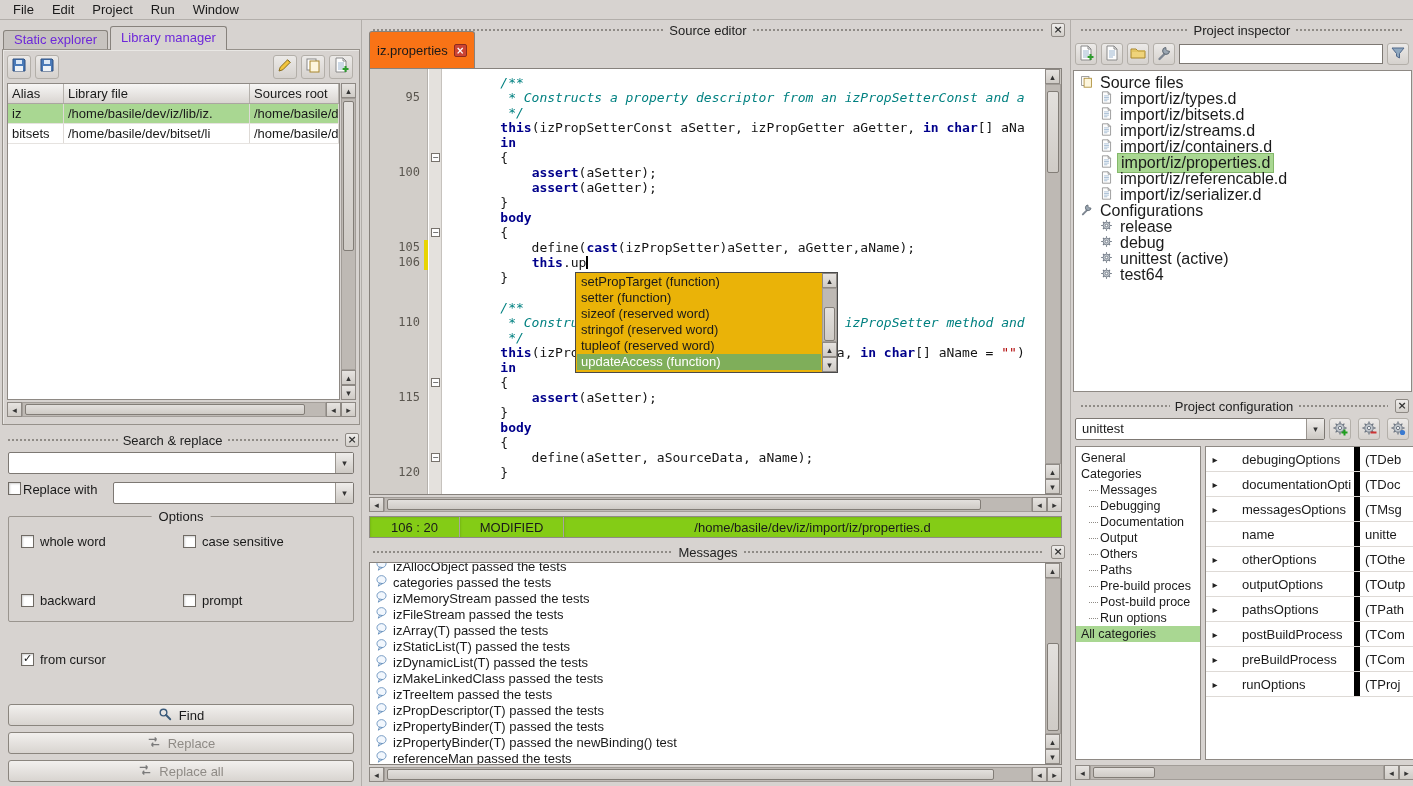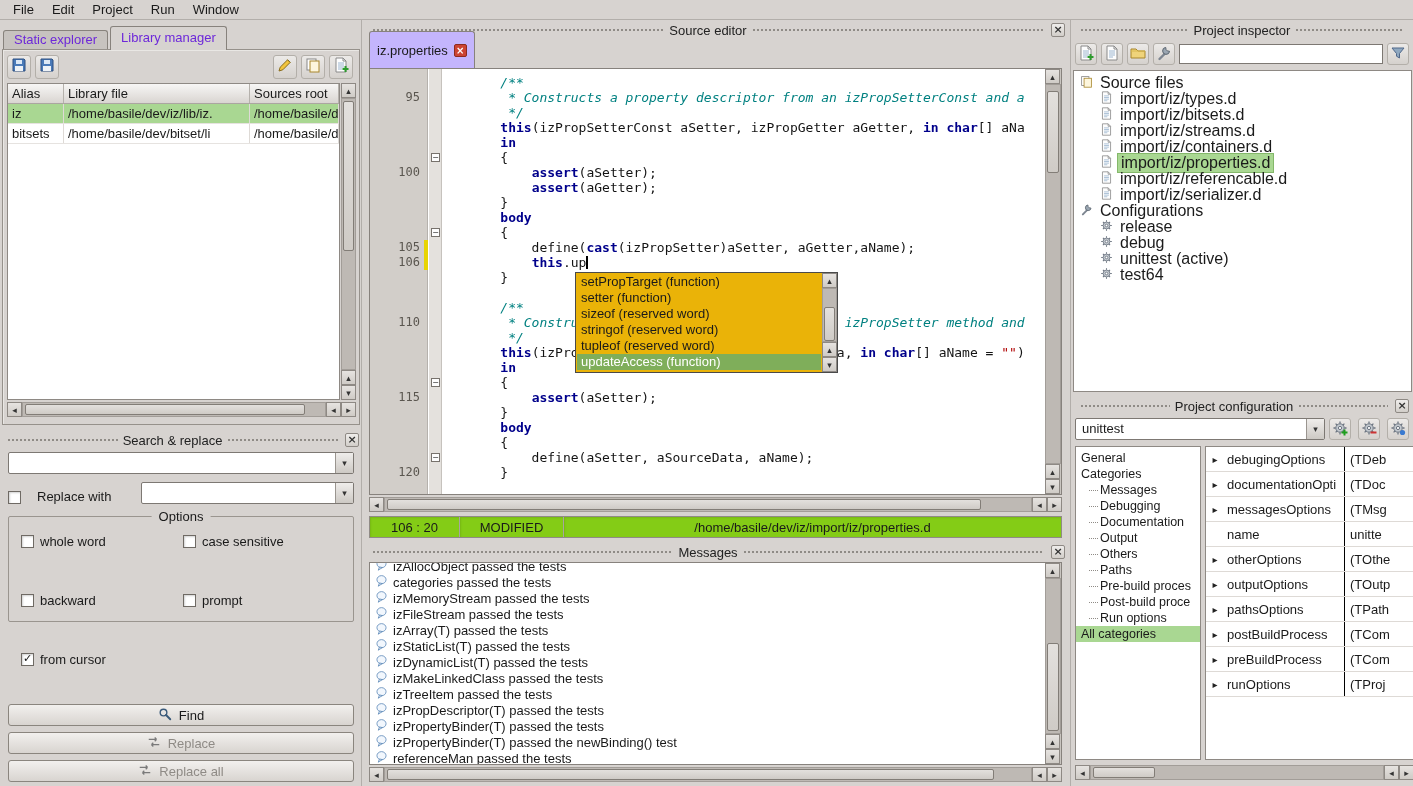--- a/index.html
+++ b/index.html
@@ -70,36 +70,36 @@
   .th-cell:nth-child(1){width:56px;} .th-cell:nth-child(2){width:186px;} .th-cell:nth-child(3){flex:1;}
   .lt-row { display:flex; height:20px; border-bottom:1px solid #e6e3e0; }
   .lt-row.selected { background:#a9d792; }
   .lt-cell { padding:2px 4px; border-right:1px solid #dedad6; white-space:nowrap; overflow:hidden; }
   .lt-cell:nth-child(1){width:56px;} .lt-cell:nth-child(2){width:186px;} .lt-cell:nth-child(3){flex:1;}
   #lm-vscroll { left:338px; top:33px; height:317px; }
   #lm-hscroll { left:4px; top:352px; width:349px; }
 
   #search-header { left:2px; right:2px; top:412px; }
   #search-combo { left:8px; top:432px; width:346px; }
-  #replace-row { position:absolute; left:8px; top:462px; width:346px; height:22px; display:flex; align-items:flex-end; gap:16px; }
+  #replace-row { position:absolute; left:8px; top:462px; width:346px; height:22px; display:flex; align-items:flex-start; gap:2px; }
   #replace-combo { position:static; flex:1; margin-left:14px; }
   #options-box { position:absolute; left:8px; top:496px; width:346px; height:106px; border:1px solid #9a958f; border-radius:2px; }
   #options-box .legend { position:absolute; top:-8px; left:50%; transform:translateX(-50%); background:#d7d3d0; padding:0 7px; }
   #search-options-grid { display:grid; grid-template-columns:118px 1fr; row-gap:11px; padding:17px 8px 0 12px;gap:44px; }
   .opt { display:flex; align-items:center; gap:6px; }
   #find-button { left:8px; top:684px; width:346px; }
   #replace-button { left:8px; top:712px; width:346px; }
   #replace-all-button { left:8px; top:740px; width:346px; }
 
   
   #center { position:absolute; left:363px; top:20px; width:706px; height:766px; }
   #se-header { left:4px; right:4px; top:2px; }
   #editor-tabbar { position:absolute; left:6px; top:25px; height:23px; display:flex; align-items:flex-end; }
   #editor-tab { height:23px; display:flex; align-items:center; gap:6px; padding:18px 7px; border:1px solid #87827c;
-    border-bottom:none; border-radius:3px 3px 0 0; background:#c4b5fd; }
+    border-bottom:none; border-radius:3px 3px 0 0; background:#f97316; }
   #tab-close { width:13px; height:13px; background:#cc4433; border:1px solid #8d2b1e; border-radius:2px;
     color:#fff; font:bold 10px/11px "DejaVu Sans",sans-serif; text-align:center; }
   #tab-close::before { content:"×"; }
 
   #editor { position:absolute; left:6px; top:48px; width:693px; height:427px; border:1px solid #87827d; background:#fff; overflow:hidden; }
   #gutter-column { position:absolute; left:0; top:0; bottom:0; width:58px; background:#d2cec9; border-right:1px solid #b5b1ac; padding-top:6px; }
   .g-row { height:15px; font:12px/15px "DejaVu Sans Mono",monospace; color:#5a564f; text-align:right; padding-right:7px; position:relative; }
   .g-row.mod::after { content:""; position:absolute; right:-1px; top:0; width:4px; height:15px; background:#e8d400; }
   #fold-column { position:absolute; left:59px; top:0; bottom:0; width:13px; background:#e4e1dd; border-right:1px solid #c6c2bd; padding-top:6px; }
   .f-row { height:15px; position:relative; }
@@ -159,21 +159,21 @@
     background:#fff; padding-top:3px; overflow:hidden; }
   .cat-row { height:16px; line-height:16px; white-space:nowrap; font-size:12.5px; padding-left:5px; overflow:hidden; }
   .cat-row.d1 { padding-left:13px; }
   .cat-row.d1::before { content:""; display:inline-block; width:9px; border-top:1px dotted #8f8b86; vertical-align:middle; margin-right:2px; }
   .cat-row.selected { background:#a9d792; }
   #grid-box { position:absolute; left:134px; top:426px; width:209px; height:314px; border:1px solid #8e8984;
     background:#fff; overflow:hidden; }
   .grid-row { height:25px; display:flex; align-items:center; border-bottom:1px solid #dedad6; }
   .g-arrow { width:18px; flex:none; text-align:center; font-family:"DejaVu Sans",sans-serif; font-size:10px; color:#222; }
   .g-arrow.exp::before { content:"▸"; }
-  .g-name { width:121px; flex:none; padding-left:3px; border-right:1px solid #000000; white-space:nowrap; overflow:hidden; height:100%; display:flex; align-items:center; }
+  .g-name { width:121px; flex:none; padding-left:3px; border-right:6px solid #000000; white-space:nowrap; overflow:hidden; height:100%; display:flex; align-items:center;margin-left:15px; }
   .g-val { flex:1; padding-left:5px; white-space:nowrap; overflow:hidden; }
   #right-hscroll { left:4px; top:745px; width:339px; }
 </style>
 </head>
 <body>
 
 <div id="menubar">
     <div class="menu-item">File</div>
     <div class="menu-item">Edit</div>
     <div class="menu-item">Project</div>

